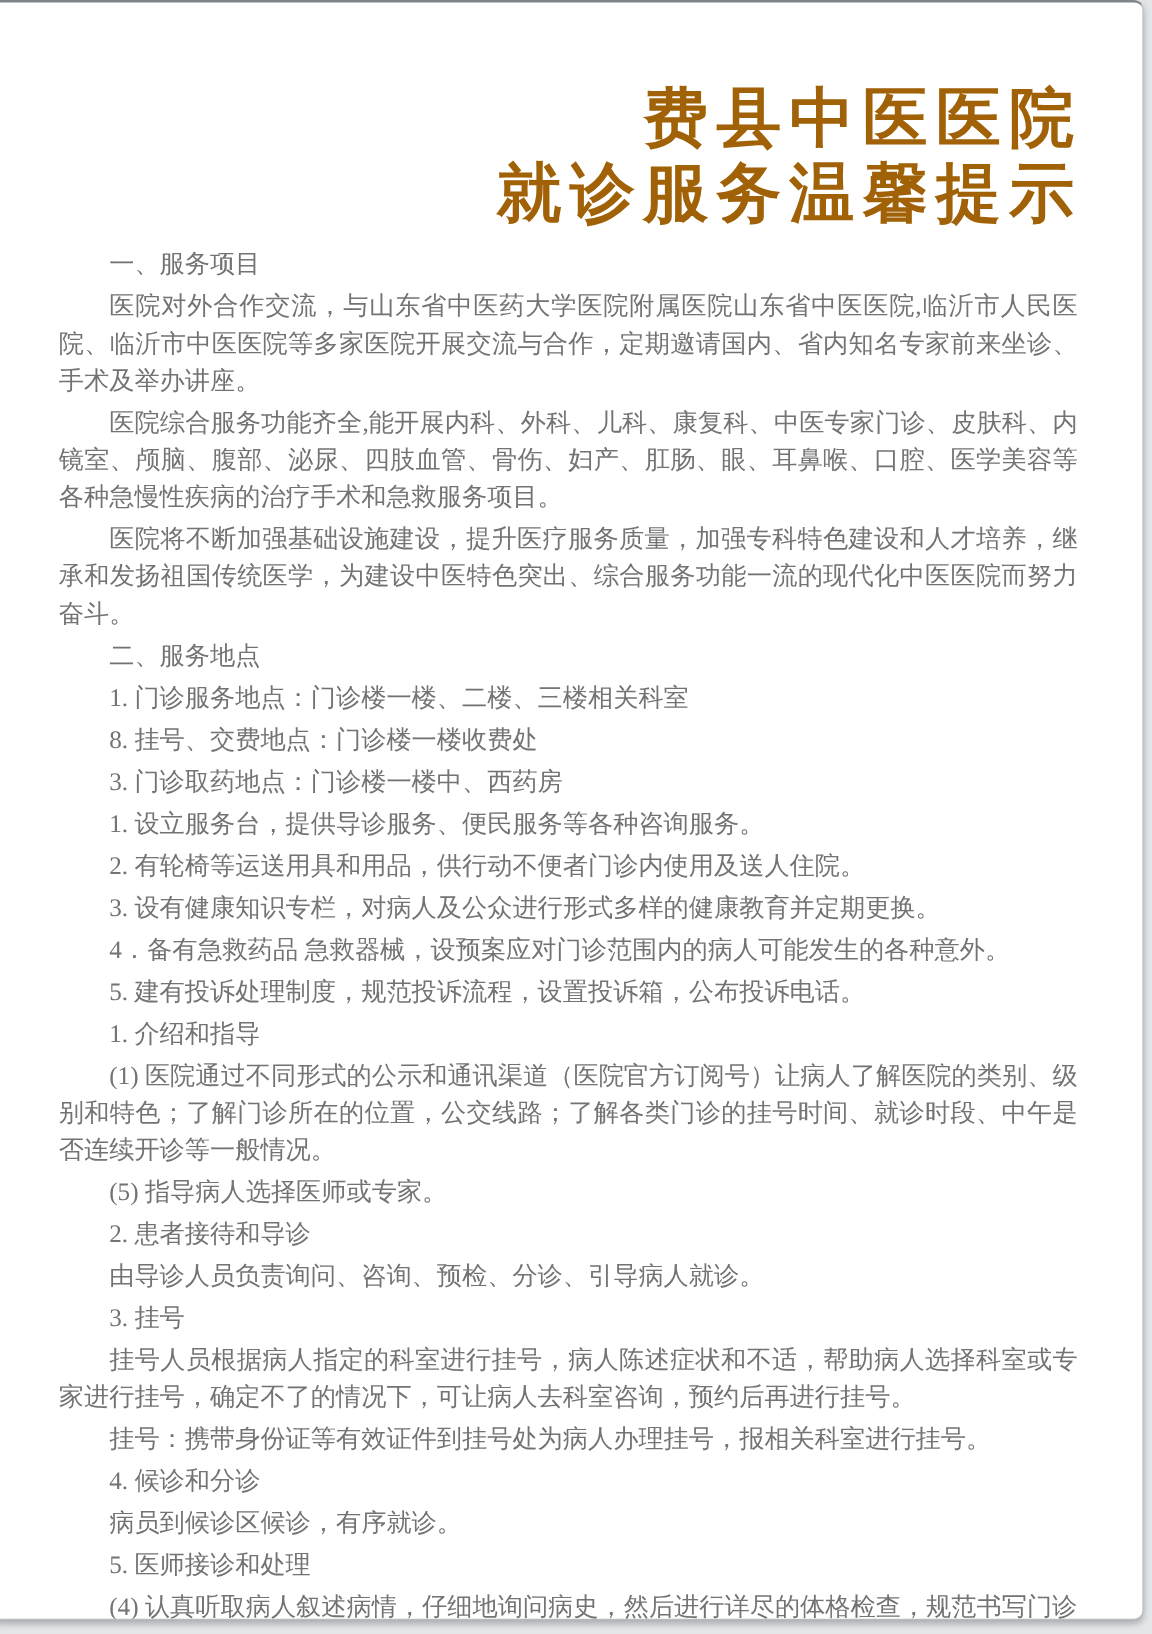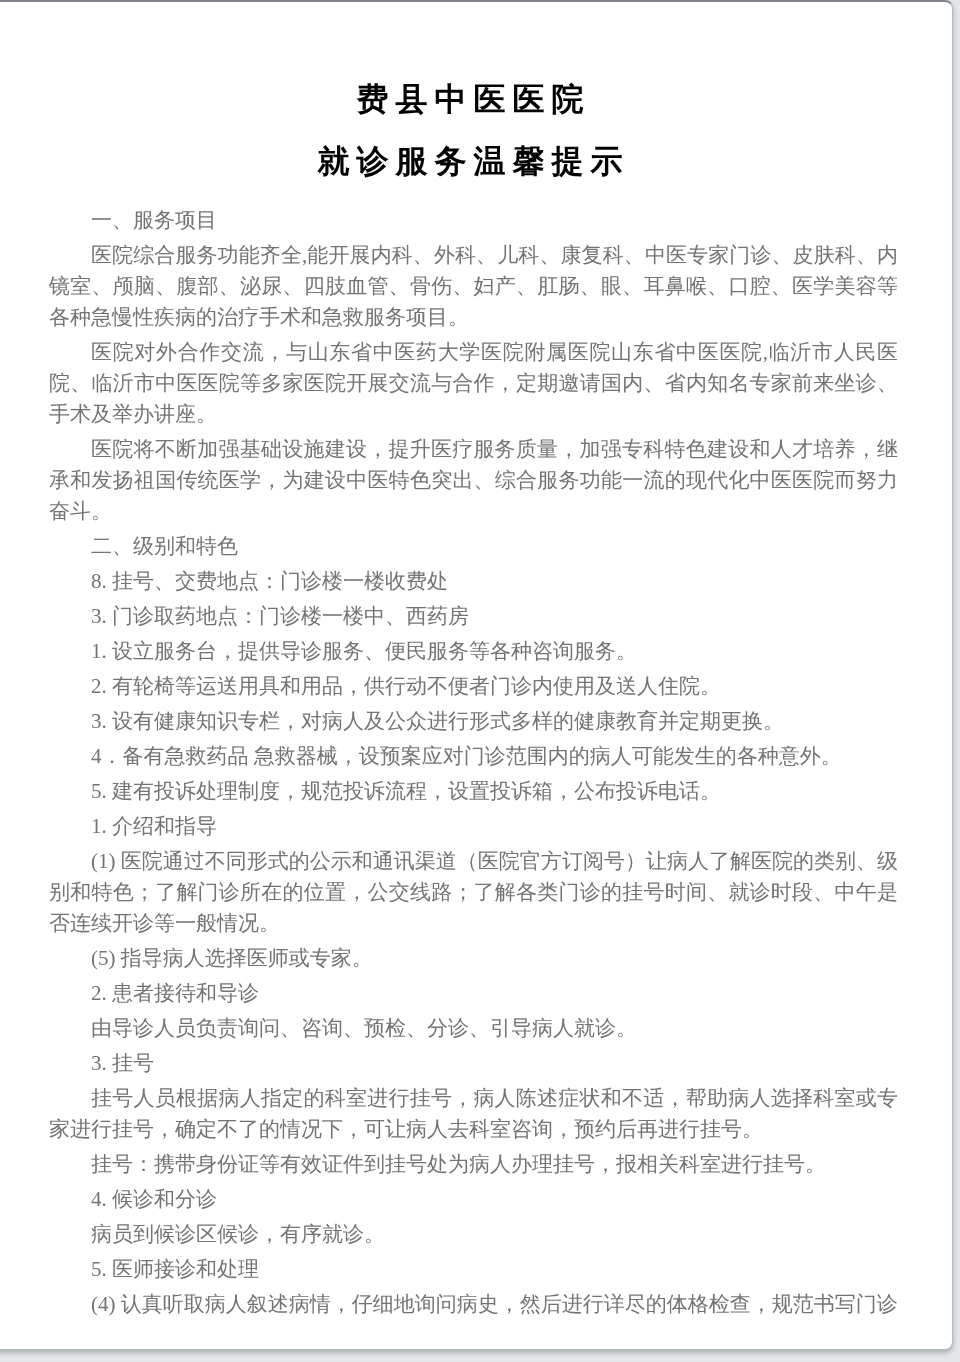--- a/index.html
+++ b/index.html
@@ -29,26 +29,26 @@
     box-shadow: 0 3px 5px rgba(60, 70, 75, 0.35);
     box-sizing: border-box;
     overflow: hidden;
   }
   .page-inner {
     padding: 0 50px 0 53px;
     color: #1d1d1d;
   }
   .doc-title {
     margin: 66px 0 13px 0;
-    text-align: center;
-    font-size: 32px;
+    text-align: right;
+    font-size: 54px;
     line-height: 62px;
     font-weight: 700;
     letter-spacing: 7px;
-    color: #000000;
+    color: #a16207;
   }
   .doc-title .title-line {
     display: block;
     white-space: nowrap;
   }
   .doc-body p {
     margin: 4px;
     font-size: 21px;
     line-height: 31px;
     text-indent: 2em;
@@ -63,24 +63,25 @@
 
 <div class="viewer">
   <div class="page">
     <div class="page-inner">
       <h1 class="doc-title">
         <span class="title-line">费县中医医院</span>
         <span class="title-line">就诊服务温馨提示</span>
       </h1>
       <div class="doc-body" id="doc-body">
           <p>一、服务项目</p>
+          <p>医院对外合作交流，与山东省中医药大学医院附属医院山东省中医医院,临沂市人民医院、临沂市中医医院等多家医院开展交流与合作，定期邀请国内、省内知名专家前来坐诊、手术及举办讲座。</p>
           <p>医院综合服务功能齐全,能开展内科、外科、儿科、康复科、中医专家门诊、皮肤科、内镜室、颅脑、腹部、泌尿、四肢血管、骨伤、妇产、肛肠、眼、耳鼻喉、口腔、医学美容等各种急慢性疾病的治疗手术和急救服务项目。</p>
-          <p>医院对外合作交流，与山东省中医药大学医院附属医院山东省中医医院,临沂市人民医院、临沂市中医医院等多家医院开展交流与合作，定期邀请国内、省内知名专家前来坐诊、手术及举办讲座。</p>
           <p>医院将不断加强基础设施建设，提升医疗服务质量，加强专科特色建设和人才培养，继承和发扬祖国传统医学，为建设中医特色突出、综合服务功能一流的现代化中医医院而努力奋斗。</p>
-          <p>二、级别和特色</p>
+          <p>二、服务地点</p>
+          <p>1. 门诊服务地点：门诊楼一楼、二楼、三楼相关科室</p>
           <p>8. 挂号、交费地点：门诊楼一楼收费处</p>
           <p>3. 门诊取药地点：门诊楼一楼中、西药房</p>
           <p>1. 设立服务台，提供导诊服务、便民服务等各种咨询服务。</p>
           <p>2. 有轮椅等运送用具和用品，供行动不便者门诊内使用及送人住院。</p>
           <p>3. 设有健康知识专栏，对病人及公众进行形式多样的健康教育并定期更换。</p>
           <p>4．备有急救药品 急救器械，设预案应对门诊范围内的病人可能发生的各种意外。</p>
           <p>5. 建有投诉处理制度，规范投诉流程，设置投诉箱，公布投诉电话。</p>
           <p>1. 介绍和指导</p>
           <p>(1) 医院通过不同形式的公示和通讯渠道（医院官方订阅号）让病人了解医院的类别、级别和特色；了解门诊所在的位置，公交线路；了解各类门诊的挂号时间、就诊时段、中午是否连续开诊等一般情况。</p>
           <p>(5) 指导病人选择医师或专家。</p>

